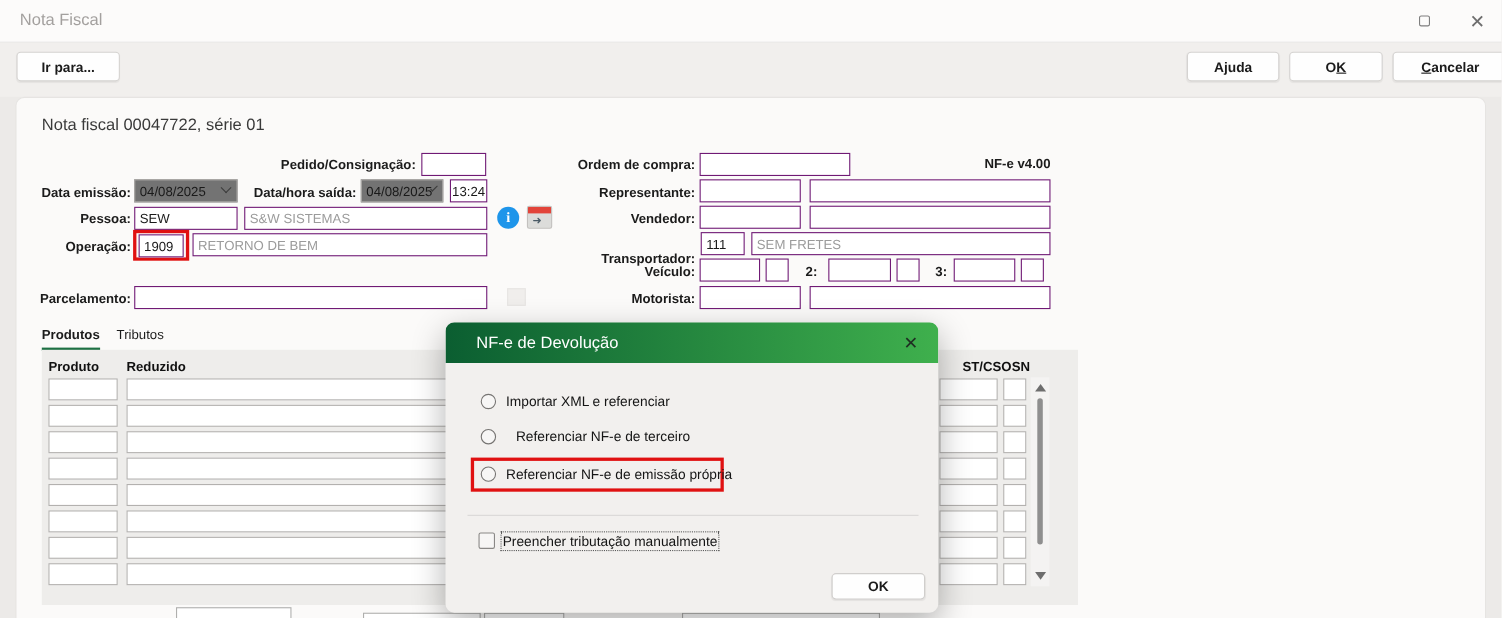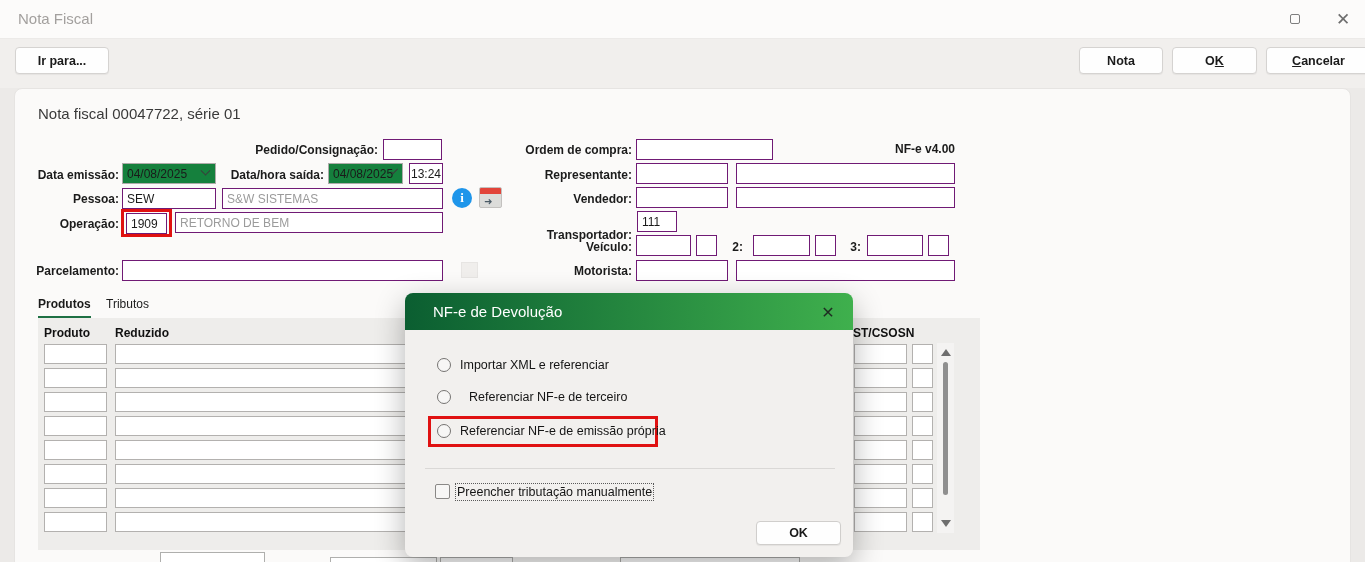--- a/index.html
+++ b/index.html
@@ -24,21 +24,21 @@
 
   
   .panel { position:absolute; left:14px; top:88px; width:1337px; height:500px; background:#FBFAF9;
            border:1px solid #E6E4E2; border-radius:8px; }
   .panel-title { position:absolute; left:38px; top:105px; font-size:15px; color:#3A3A3A; }
 
   .lbl { position:absolute; font-size:12px; font-weight:700; color:#1B1B1B; text-align:right; line-height:16px; }
   .field { position:absolute; height:21px; background:#FFFFFF; border:1px solid #701a75; font-size:12px; color:#1A1A1A;
            padding:0 4px; font-family:"Liberation Sans","DejaVu Sans",sans-serif; }
   .field::placeholder { color:#9B9B9B; opacity:1; }
-  .combo { position:absolute; height:21px; background:#15803d; border:1px solid #ADABA9; font-size:12px; color:#1A1A1A;
+  .combo { position:absolute; height:21px; background:#737373; border:1px solid #ADABA9; font-size:12px; color:#1A1A1A;
            display:flex; align-items:center; padding:0 4px; cursor:pointer; }
   .combo .val { flex:1; }
   .chev { width:7px; height:7px; border-right:1.4px solid #3C3C3C; border-bottom:1.4px solid #3C3C3C;
           transform:rotate(45deg) translate(-2px,-2px); margin-right:2px; }
   .static-txt { position:absolute; font-size:12px; font-weight:700; color:#1B1B1B; }
 
   .redbox { position:absolute; border:3px solid #E01111; }
 
   .info-icon { position:absolute; width:20px; height:20px; border-radius:50%; background:#1E95EA; color:#FFF;
                font-size:13px; font-weight:700; display:flex; align-items:center; justify-content:center;
@@ -101,21 +101,21 @@
     <div class="winbtn" style="left:1326px;">
       <span class="close-glyph">✕</span>
     </div>
   </div>
 
   <div class="toolbar">
     <button class="btn" style="left:15px; width:94px;">
       <span>Ir para...</span>
     </button>
     <button class="btn" style="left:1079px; width:84px;">
-      <span>Nota</span>
+      <span>Ajuda</span>
     </button>
     <button class="btn" style="left:1172px; width:85px;">
       <span><span>O</span><span class="u">K</span></span>
     </button>
     <button class="btn" style="left:1266px; width:105px;">
       <span><span class="u">C</span><span>ancelar</span></span>
     </button>
   </div>
 
   <div class="panel"></div>
@@ -161,20 +161,21 @@
   <div class="lbl" style="left:520px; top:167px; width:112px;">Representante:</div>
   <input class="field" style="left: 636px; top: 163px; width: 92px;">
   <input class="field" style="left: 736px; top: 163px; width: 219px;">
 
   <div class="lbl" style="left:520px; top:191px; width:112px;">Vendedor:</div>
   <input class="field" style="left: 636px; top: 187px; width: 92px;">
   <input class="field" style="left: 736px; top: 187px; width: 219px;">
 
   <div class="lbl" style="left:520px; top:215px; width:112px;margin-top:12px;">Transportador:</div>
   <input class="field" style="left: 637px; top: 211px; width: 40px;" value="111">
+  <input class="field" style="left: 683px; top: 211px; width: 272px;" placeholder="SEM FRETES">
 
   <div class="lbl" style="left:550px; top:239px; width:82px;">Veículo:</div>
   <input class="field" style="left: 636px; top: 235px; width: 55px;">
   <input class="field" style="left: 696px; top: 235px; width: 21px; padding: 0px;">
   <div class="lbl" style="left:725px; top:239px; width:18px;">2:</div>
   <input class="field" style="left: 753px; top: 235px; width: 57px;">
   <input class="field" style="left: 815px; top: 235px; width: 21px; padding: 0px;">
   <div class="lbl" style="left:843px; top:239px; width:18px;">3:</div>
   <input class="field" style="left: 867px; top: 235px; width: 56px;">
   <input class="field" style="left: 928px; top: 235px; width: 21px; padding: 0px;">
@@ -182,21 +183,21 @@
   <div class="lbl" style="left:550px; top:263px; width:82px;">Motorista:</div>
   <input class="field" style="left: 636px; top: 260px; width: 92px;">
   <input class="field" style="left: 736px; top: 260px; width: 219px;">
 
   <div class="tab active" style="left:38px; top:297px;">Produtos</div>
   <div class="tab" style="left:106px; top:297px;">Tributos</div>
 
   <div class="grid">
     <div class="grid-h" style="left:6px;">Produto</div>
     <div class="grid-h" style="left:77px;">Reduzido</div>
-    <div class="grid-h" style="left:815px;">ST/CSOSN</div>
+    <div class="grid-h" style="left:837px;">ST/CSOSN</div>
 
     <div class="grid-rows">
   <div>
     <input class="g-in" style="left: 6px; width: 63px; top: 26px; position: absolute;">
     <input class="g-in" style="left: 77px; width: 733px; top: 26px; position: absolute;">
     <input class="g-in" style="left: 816px; width: 53px; top: 26px; position: absolute;">
     <input class="g-in" style="left: 874px; width: 21px; top: 26px; position: absolute;">
   </div>
 
   <div>

